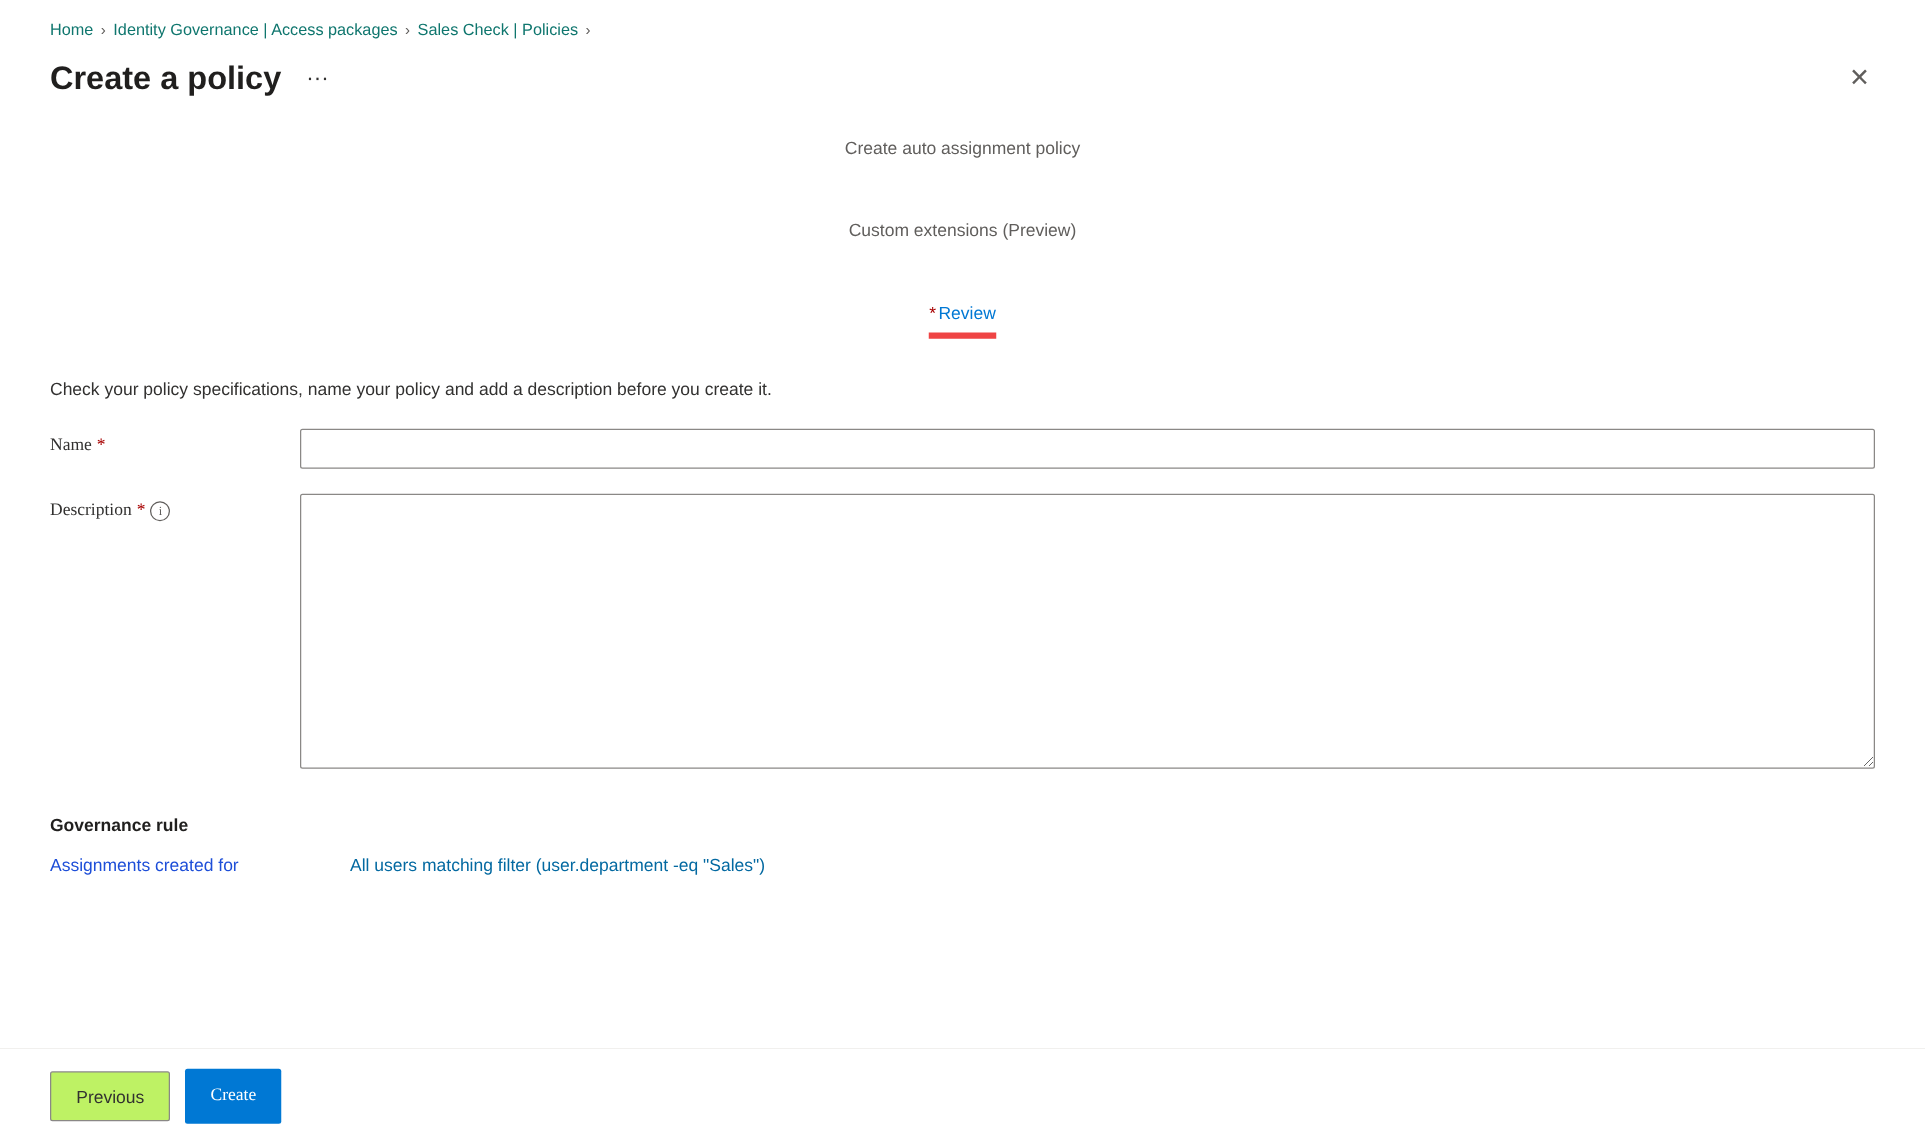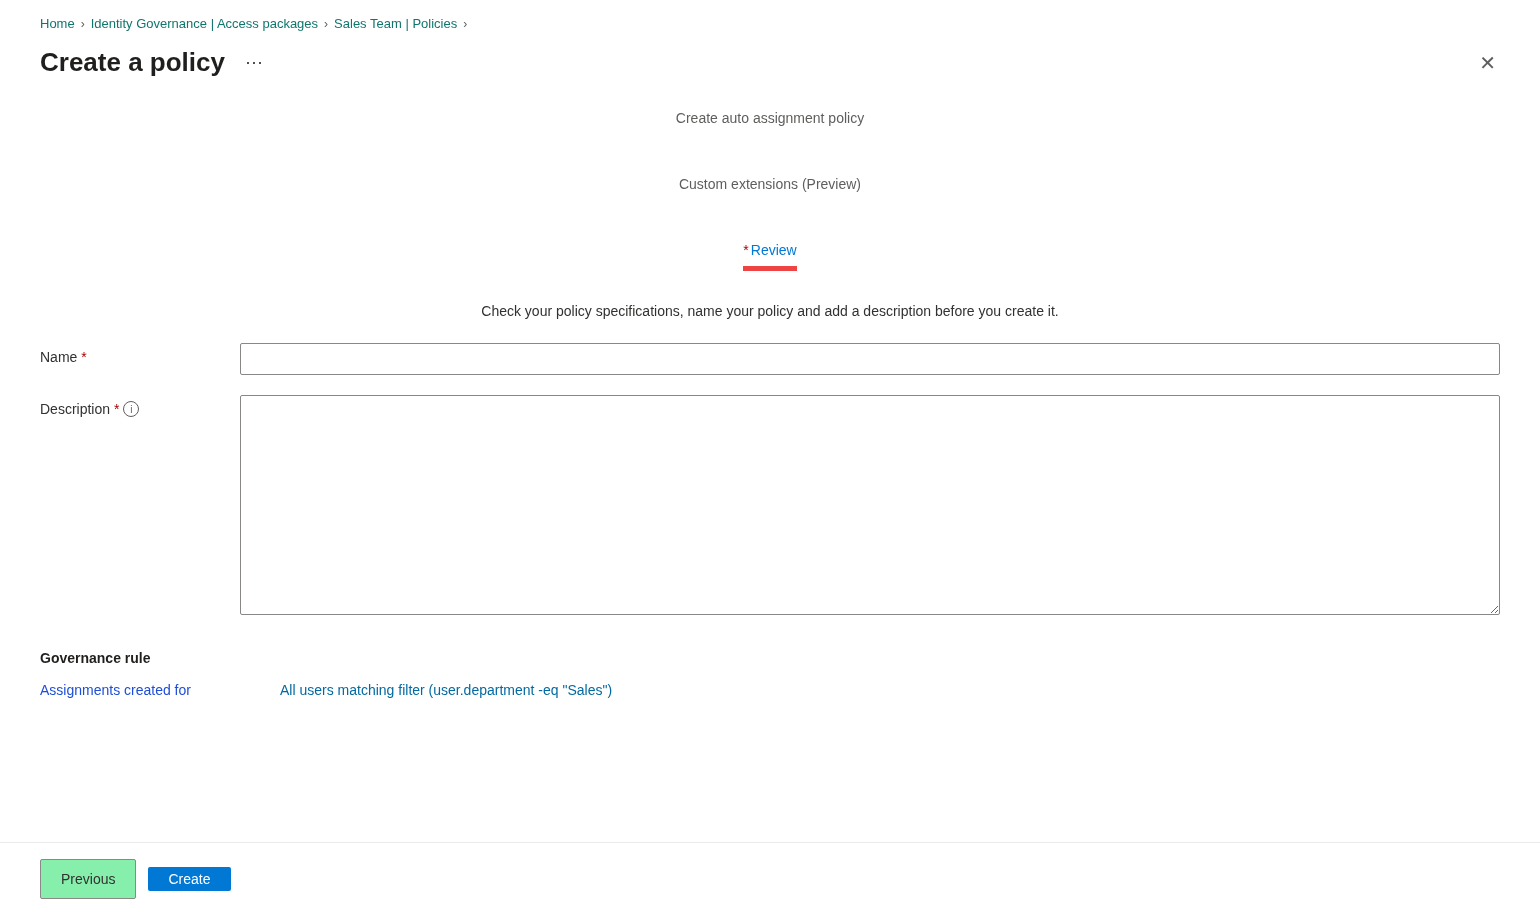--- a/index.html
+++ b/index.html
@@ -117,27 +117,27 @@
 
     
     .form-section {
       margin-bottom: 32px;
     }
 
     .form-description {
       font-size: 14px;
       color: #323130;
       margin-bottom: 24px;
-      text-align: center;
     }
 
     .form-row {
       display: flex;
       align-items: flex-start;
       margin-bottom: 20px;
+      font-family: Liberation Serif, serif;
     }
 
     .form-label {
       font-size: 14px;
       color: #323130;
       min-width: 200px;
       padding-top: 6px;
       display: flex;
       align-items: center;
       gap: 4px;
@@ -231,53 +231,53 @@
       padding: 16px 40px;
       display: flex;
       align-items: center;
       gap: 12px;
     }
 
     .btn-secondary {
       height: 40px;
       padding: 0 20px;
       border: 1px solid #8a8886;
-      background: #86efac;
+      background: #bef264;
       color: #323130;
       font-size: 14px;
       font-family: inherit;
       border-radius: 2px;
       cursor: pointer;
       font-weight: 400;
     }
 
     .btn-primary {
-      height: 24px;
+      height: 44px;
       padding: 0 20px;
       border: none;
       background: #0078d4;
       color: #ffffff;
       font-size: 14px;
-      font-family: Liberation Sans, sans-serif;
+      font-family: Liberation Serif, serif;
       border-radius: 2px;
       cursor: pointer;
       font-weight: 400;
     }
   </style>
 </head>
 <body>
 
 <div class="page-container">
 
   <nav class="breadcrumb">
     <a>Home</a>
     <span class="breadcrumb-separator">›</span>
     <a>Identity Governance | Access packages</a>
     <span class="breadcrumb-separator">›</span>
-    <a>Sales Team | Policies</a>
+    <a>Sales Check | Policies</a>
     <span class="breadcrumb-separator">›</span>
   </nav>
 
   <div class="page-header">
     <div class="page-title-area">
       <h1 class="page-title">Create a policy</h1>
       <button class="more-options-btn">···</button>
     </div>
     <button class="close-btn">✕</button>
   </div>

